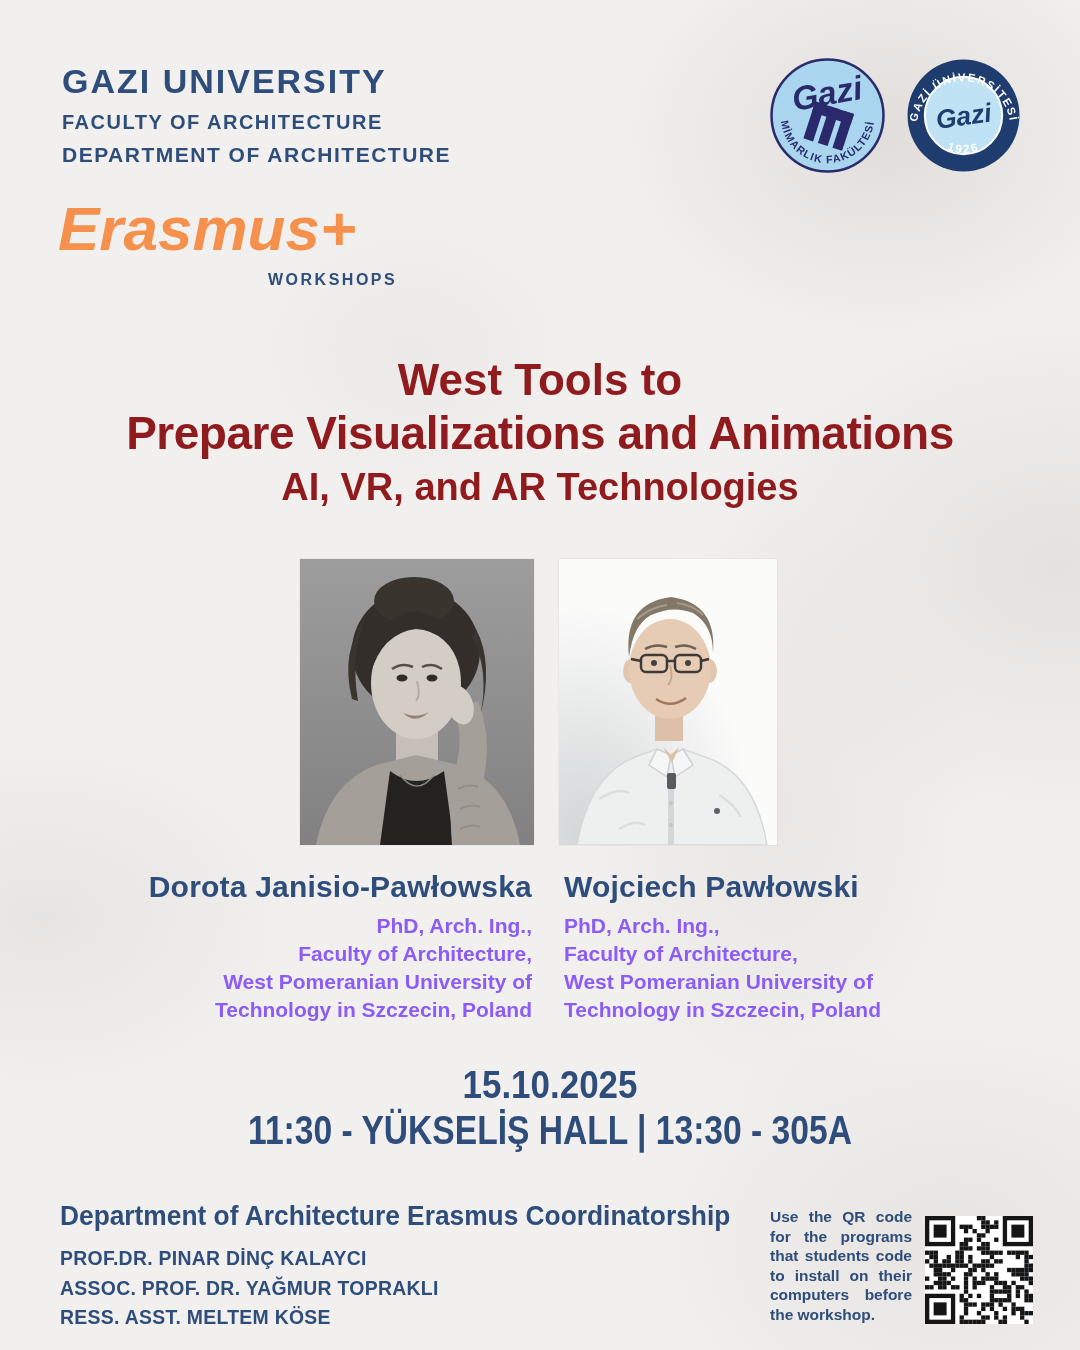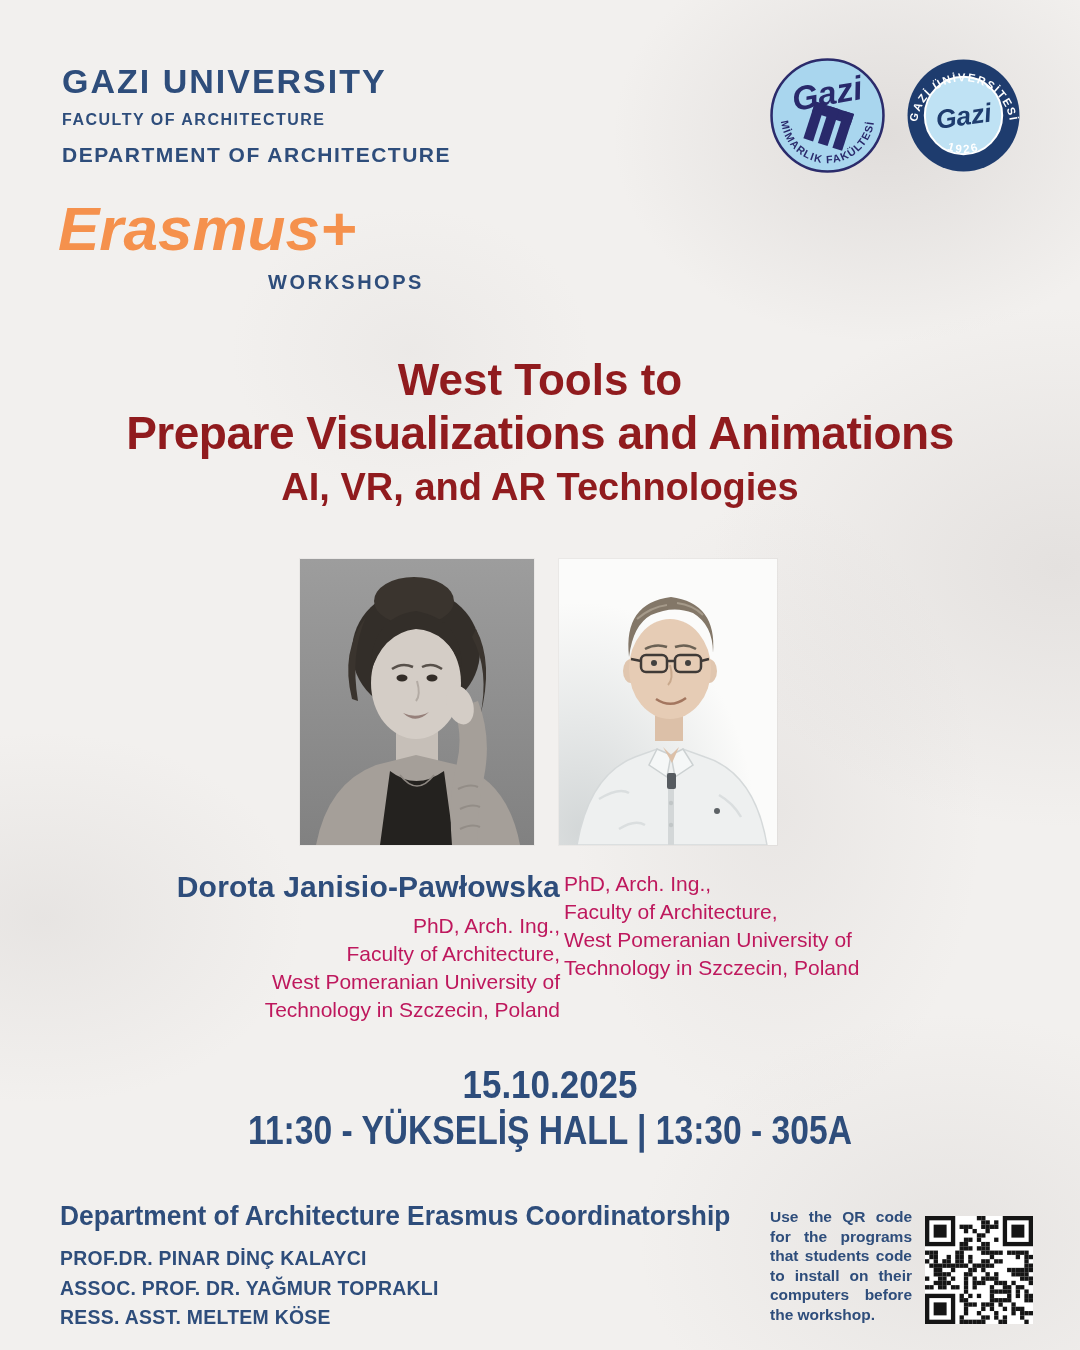--- a/index.html
+++ b/index.html
@@ -16,48 +16,48 @@
       radial-gradient(420px 300px at 4% 68%, rgba(192,187,185,.22), transparent 62%),
       radial-gradient(520px 380px at 88% 92%, rgba(189,184,182,.22), transparent 60%),
       radial-gradient(300px 240px at 38% 26%, rgba(203,199,197,.16), transparent 60%);
   }
   .abs{position:absolute;}
   .navy{color:#2e4d7b;}
   .bold{font-weight:bold;}
 
   
   .h-univ{left:62px; top:64px; font-size:34px; letter-spacing:2px; line-height:1;}
-  .h-fac{left:62px; top:112px; font-size:16px; letter-spacing:1.5px; line-height:1;}
+  .h-fac{left:62px; top:112px; font-size:20px; letter-spacing:1.5px; line-height:1;}
   .h-dep{left:62px; top:144px; font-size:21px; letter-spacing:1.5px; line-height:1;}
   .h-erasmus{left:58px; top:198px; font-size:62px; font-style:italic; font-weight:bold;
     color:#f5914d; letter-spacing:0px; line-height:1;}
-  .h-workshops{left:268px; top:272px; font-size:20px; letter-spacing:2.5px; line-height:1;}
+  .h-workshops{left:268px; top:272px; font-size:16px; letter-spacing:2.5px; line-height:1;}
 
   
   .badge{width:115px; height:115px; top:58px;}
   .badge-faculty{left:770px;}
   .badge-univ{left:906px;}
 
   
   .title-line{left:0; width:1080px; text-align:center; color:#901b1e; font-weight:bold; line-height:1;}
   .t1{top:358px; font-size:44px;}
   .t2{top:410px; font-size:46px; letter-spacing:-0.5px;}
   .t3{top:468px; font-size:38px;}
 
   
   .photo{top:559px; height:286px; overflow:hidden; box-shadow:0 0 0 1px rgba(0,0,0,.03);}
   .photo-left{left:300px; width:234px;}
   .photo-right{left:559px; width:218px;}
   .photo svg{display:block;}
 
   
-  .spk-left{left:0; top:870px; width:532px; text-align:right;padding-left:28px;}
+  .spk-left{left:0; top:870px; width:532px; text-align:right;}
   .spk-right{left:564px; top:870px; width:460px; text-align:left;}
   .spk-name{font-size:30px; font-weight:bold; color:#2e4d7b; line-height:1.15; letter-spacing:0.2px; margin-bottom:7px;}
-  .spk-detail{font-size:21px; font-weight:normal; color:#be185d; line-height:28px;}
+  .spk-detail{font-size:21px; font-weight:bold; color:#8b5cf6; line-height:28px;}
 
   
   .sch-date{left:10px; top:1066px; width:1080px; text-align:center; font-size:38px; font-weight:bold;
     color:#2e4d7b; transform:scaleX(.92); line-height:1;}
   .sch-time{left:10px; top:1110px; width:1080px; text-align:center; font-size:40px; font-weight:bold;
     color:#2e4d7b; transform:scaleX(.84); line-height:1;}
 
   
   .f-title{left:60px; top:1202px; font-size:28px; font-weight:bold; color:#2e4d7b;
     transform:scaleX(.94); transform-origin:left; line-height:1; white-space:nowrap;}
@@ -208,20 +208,21 @@
   </div>
 
   <div class="abs spk-left">
     <div class="spk-name">Dorota Janisio-Pawłowska</div>
     <div class="spk-detail">PhD, Arch. Ing.,</div>
     <div class="spk-detail">Faculty of Architecture,</div>
     <div class="spk-detail">West Pomeranian University of</div>
     <div class="spk-detail">Technology in Szczecin, Poland</div>
   </div>
   <div class="abs spk-right">
+    <div class="spk-name">Wojciech Pawłowski</div>
     <div class="spk-detail">PhD, Arch. Ing.,</div>
     <div class="spk-detail">Faculty of Architecture,</div>
     <div class="spk-detail">West Pomeranian University of</div>
     <div class="spk-detail">Technology in Szczecin, Poland</div>
   </div>
 
   <div class="abs sch-date">15.10.2025</div>
   <div class="abs sch-time">11:30 - YÜKSELİŞ HALL | 13:30 - 305A</div>
 
   <div class="abs f-title">Department of Architecture Erasmus Coordinatorship</div>

